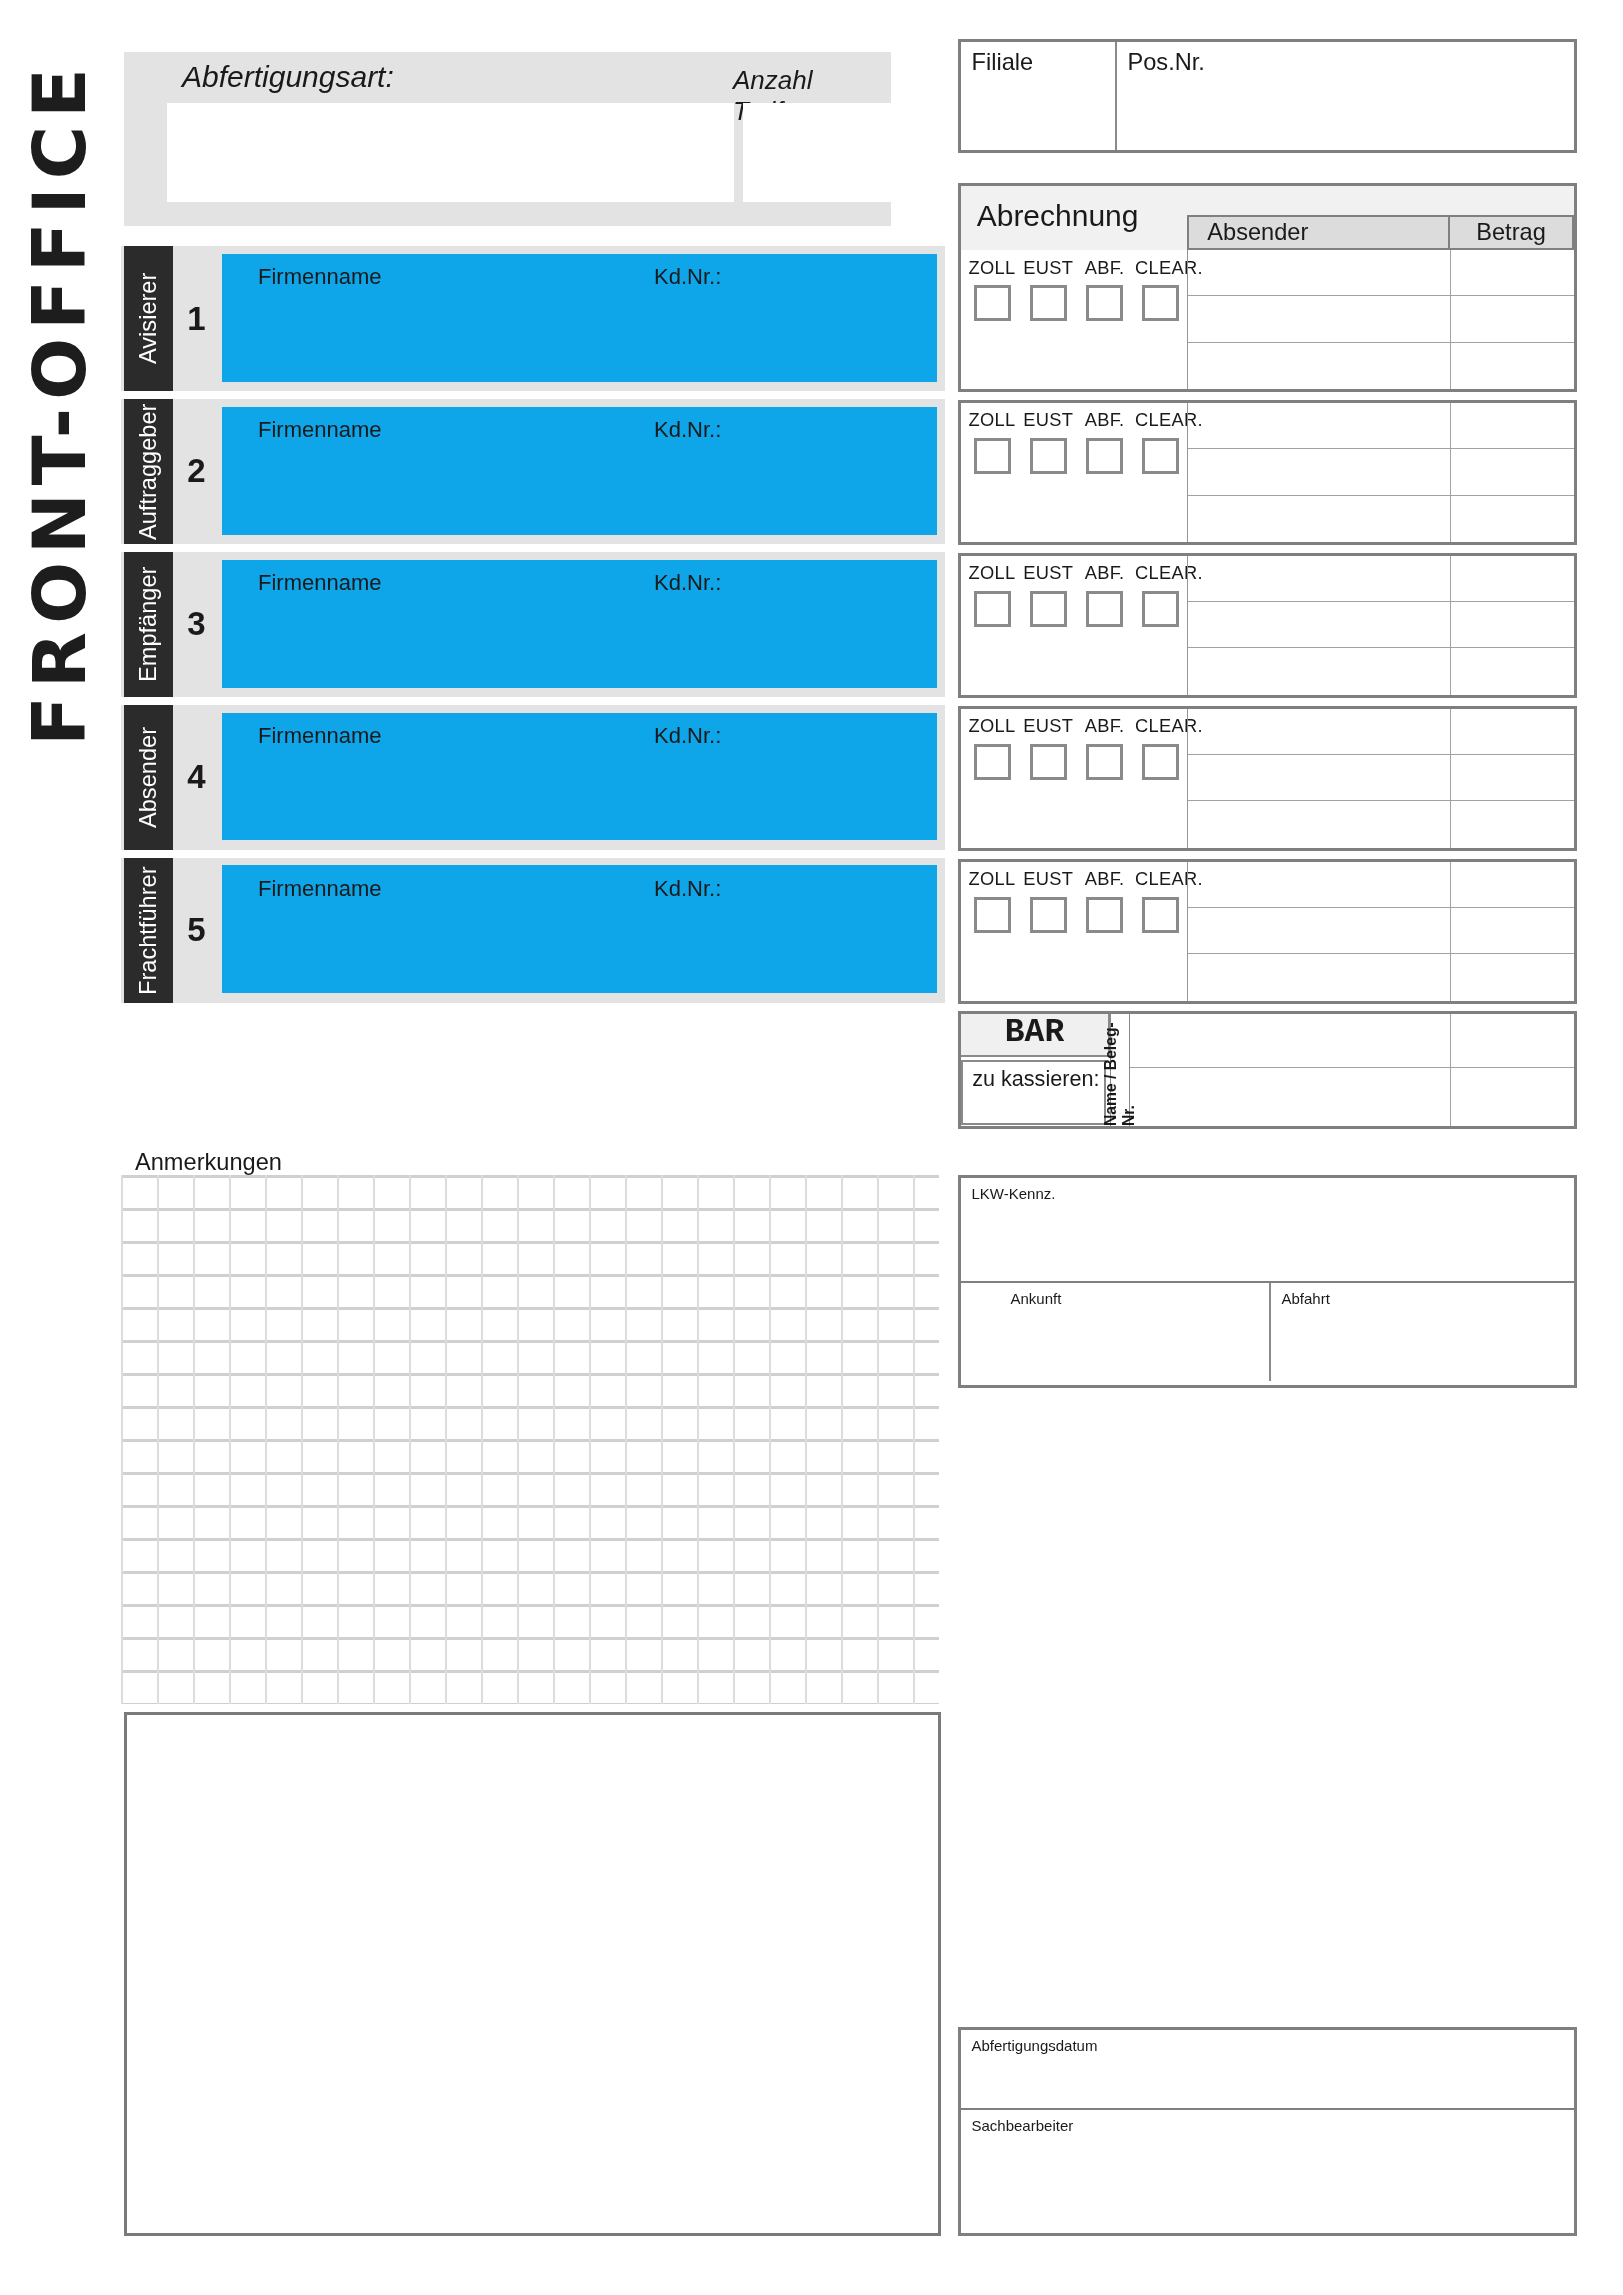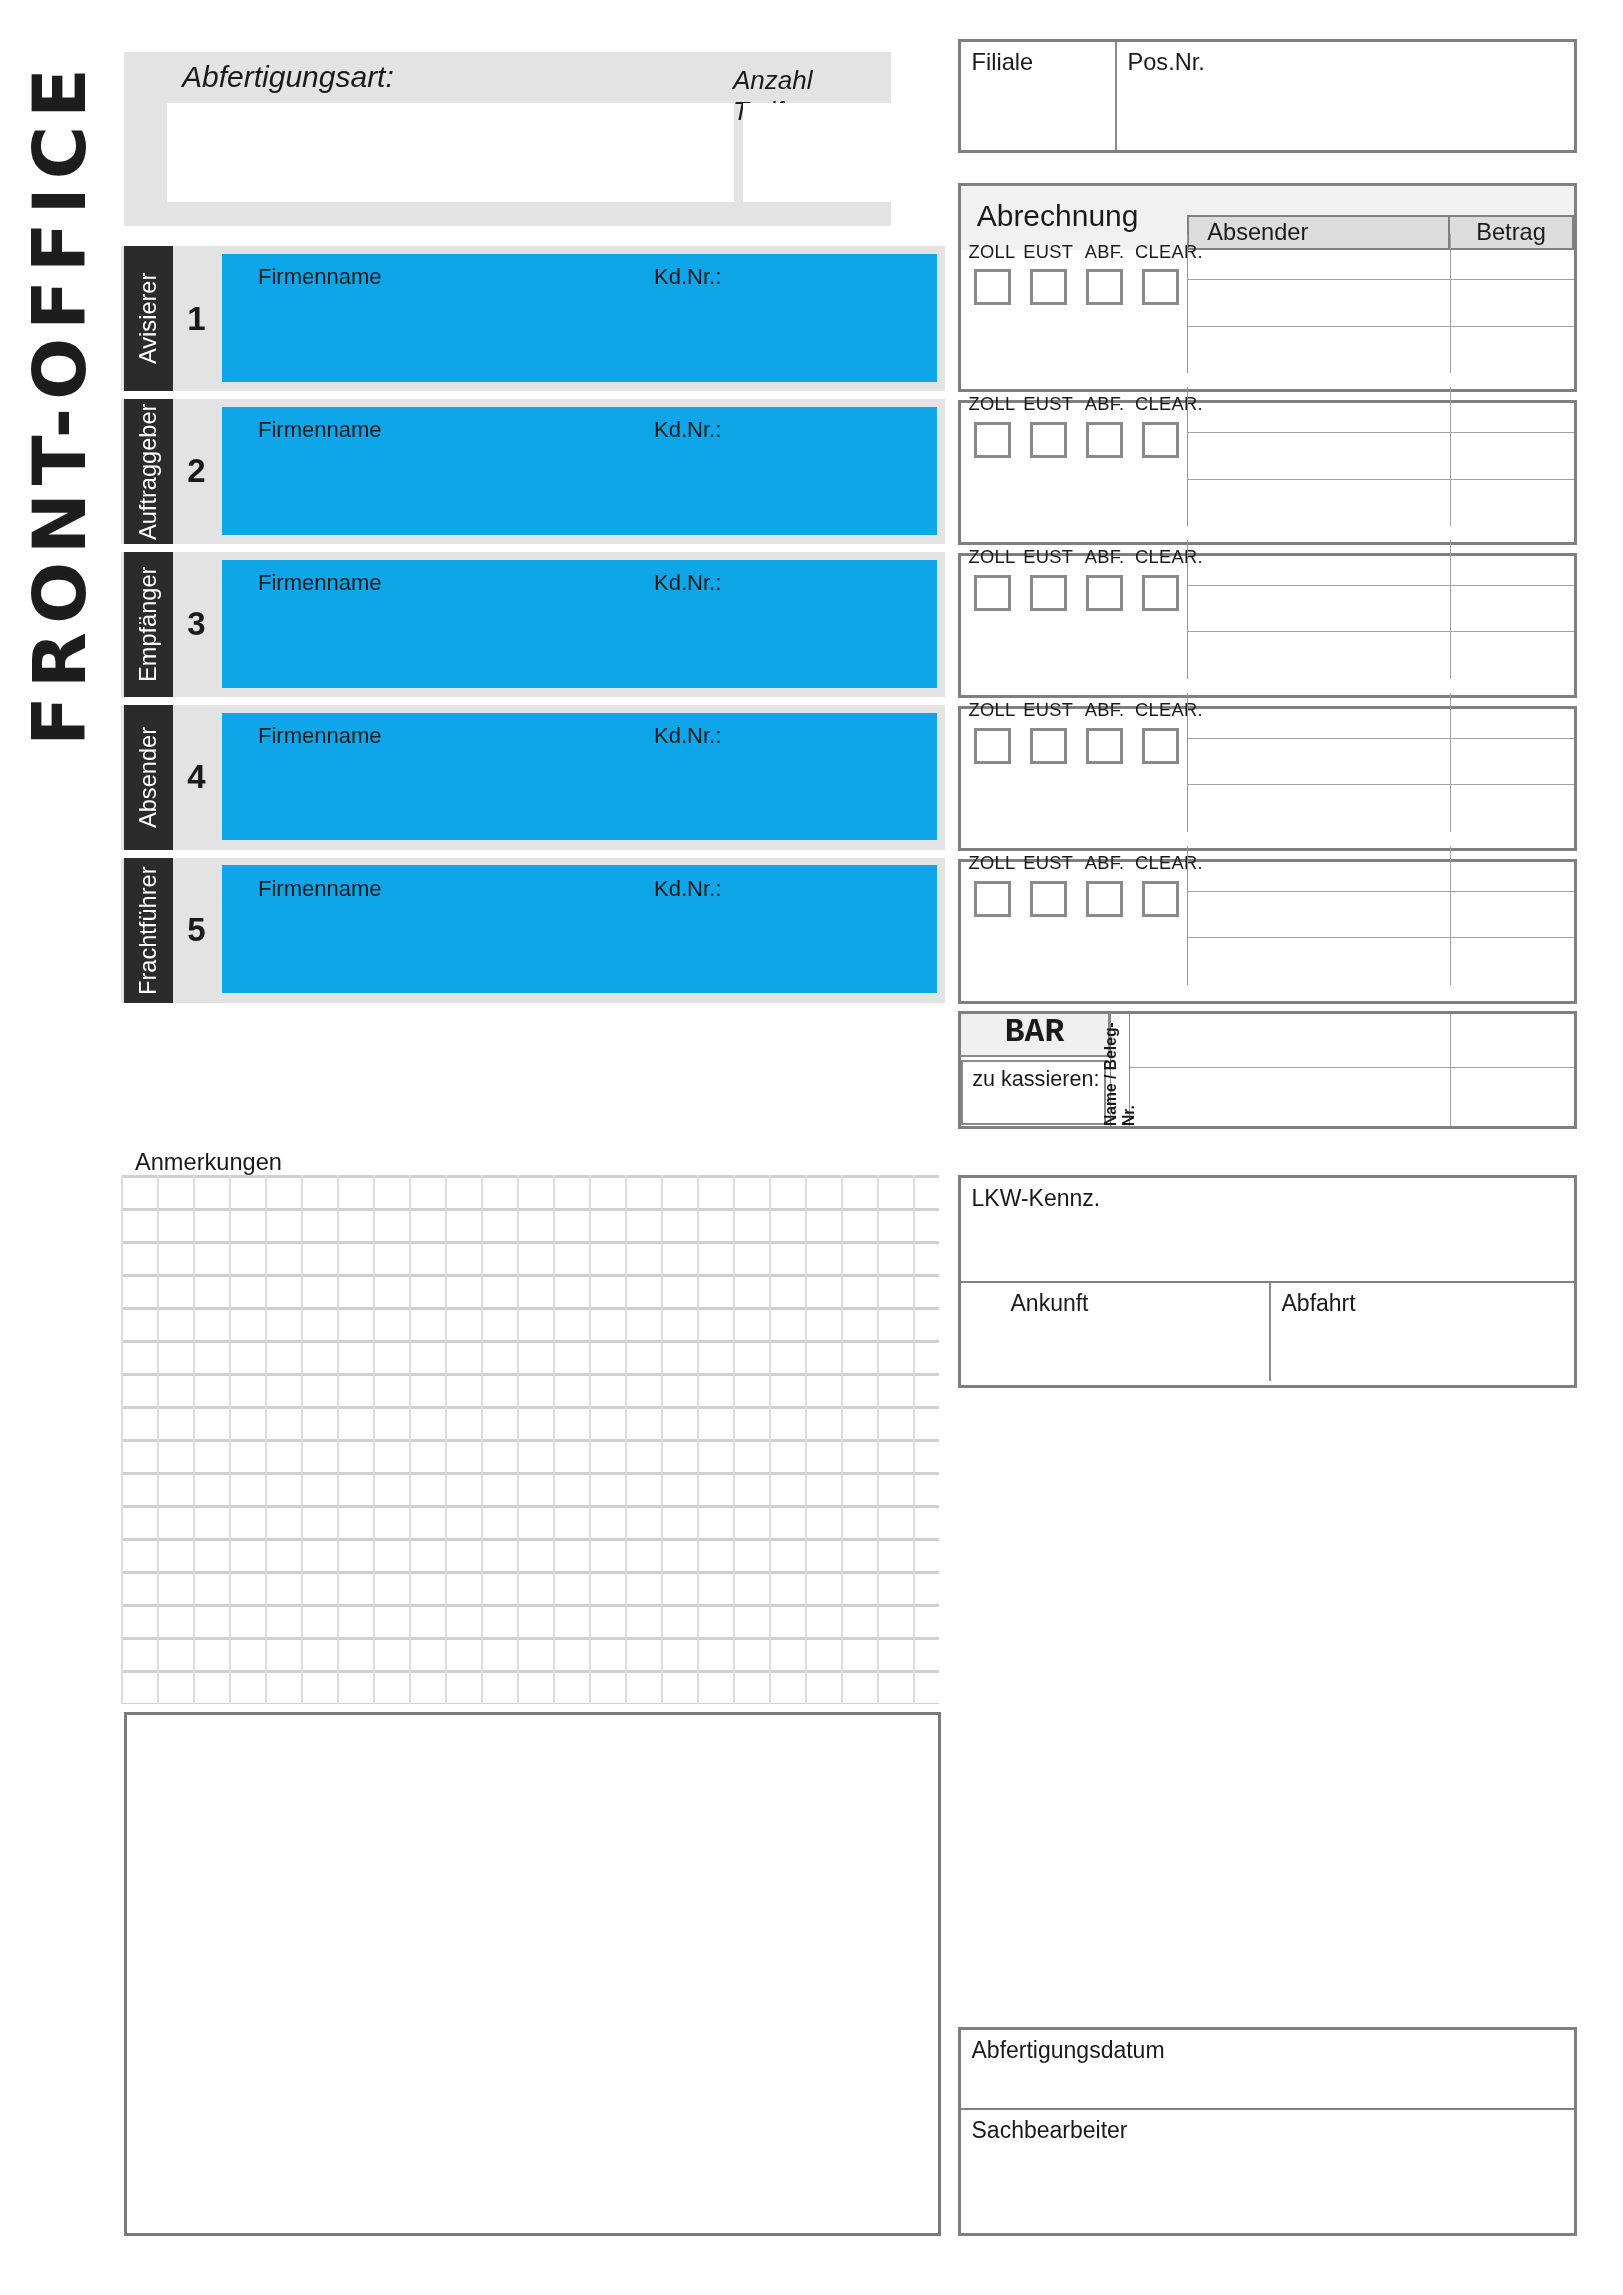--- a/index.html
+++ b/index.html
@@ -44,21 +44,21 @@
                border:3.3px solid #7f7f7f; background:#fff; }
   div.abr-group:nth-of-type(1) { height:209px; }
   .abr-header { display:none; position:absolute; top:0; left:0; right:0; height:64px; background:#f1f1f1; }
   div.abr-group:nth-of-type(1) .abr-header { display:block; }
   .abr-title { position:absolute; left:15.7px; top:13px; font-size:30px; }
   .abr-strip { position:absolute; left:226px; right:0; top:29.4px; height:35px; box-sizing:border-box;
                border:2.6px solid #808080; background:#dcdcdc; display:flex; }
   .abr-col-leistung { flex:1; font-size:23.6px; padding:2px 0 0 18.3px; }
   .abr-col-betrag { width:124px; border-left:2px solid #808080; text-align:center;
                     font-size:23.6px; padding-top:2px; box-sizing:border-box; }
-  .abr-content { position:absolute; left:0; right:0; bottom:16px; height:139px; }
+  .abr-content { position:absolute; left:0; right:0; bottom:0; height:139px; }
   .cb-area { position:absolute; left:0; top:0; bottom:0; width:226px; box-sizing:border-box;
              display:flex; padding:6.5px 0 0 5.2px; gap:4.6px; }
   .cb-cell { width:52px; text-align:center; }
   .cb-label { font-size:18.3px; letter-spacing:0.3px; }
   .cb-box { width:31px; height:30px; border:3.3px solid #8a8a8a; margin:6.5px auto 0; background:#fff; }
   .abr-rows { position:absolute; left:226px; right:0; top:0; bottom:0; display:grid;
               grid-template-rows:1fr 1fr 1fr; grid-template-columns:1fr 124px;
               border-left:1.3px solid #969696; }
   .abr-cell { border-bottom:1.3px solid #a2a2a2; }
   .abr-cell.betrag { border-left:1.3px solid #a2a2a2; }
@@ -99,21 +99,21 @@
   .rbox-datum { top:2027px; height:209px; }
   .rbox-top { border-bottom:2.6px solid #7f7f7f; box-sizing:border-box; }
   .rbox-lkw .rbox-top, .rbox-waren .rbox-top { height:105px; }
   .rbox-datum .rbox-top { height:80px; }
   .rbox-bottom { display:flex; }
   .rbox-lkw .rbox-bottom { height:98px; }
   .rbox-waren .rbox-bottom { height:96px; }
   .rbox-datum .rbox-bottom { height:122px; }
   .half-left { width:308px; box-sizing:border-box;padding-left:39px; }
   .half-right { flex:1; border-left:2px solid #8a8a8a; }
-  .rlbl { font-size:23px; padding:6.5px 0 0 10.5px; }
+  .rlbl { font-size:15px; padding:6.5px 0 0 10.5px; }
 </style>
 </head>
 <body>
 
 <div class="page">
 
   <div class="logo">
     <span>FRONT-OFFICE</span>
   </div>
 

